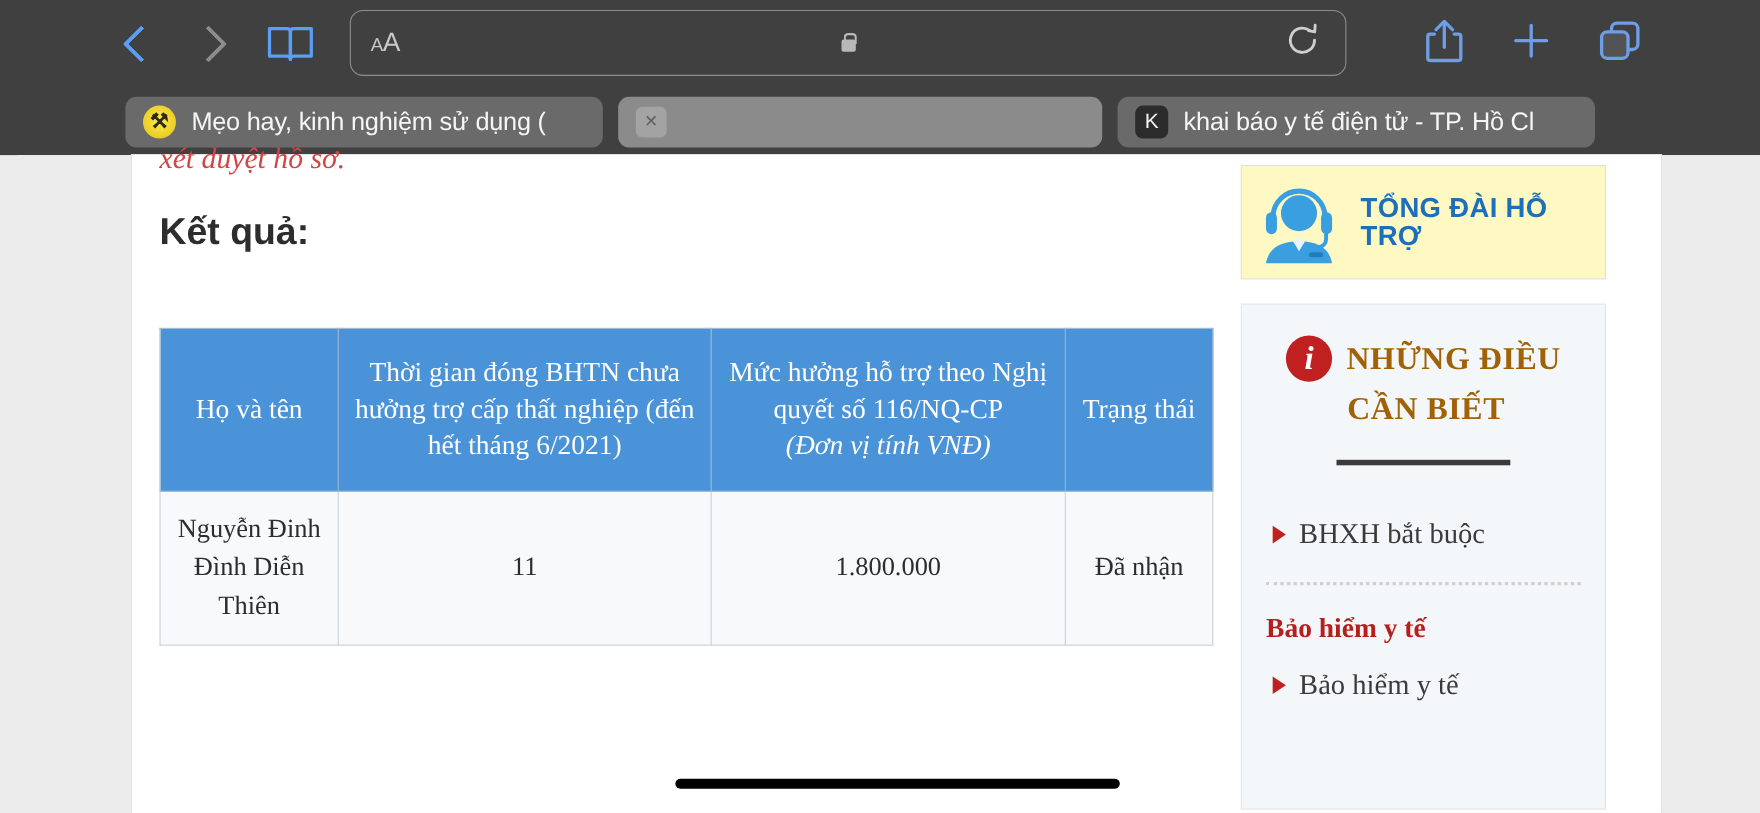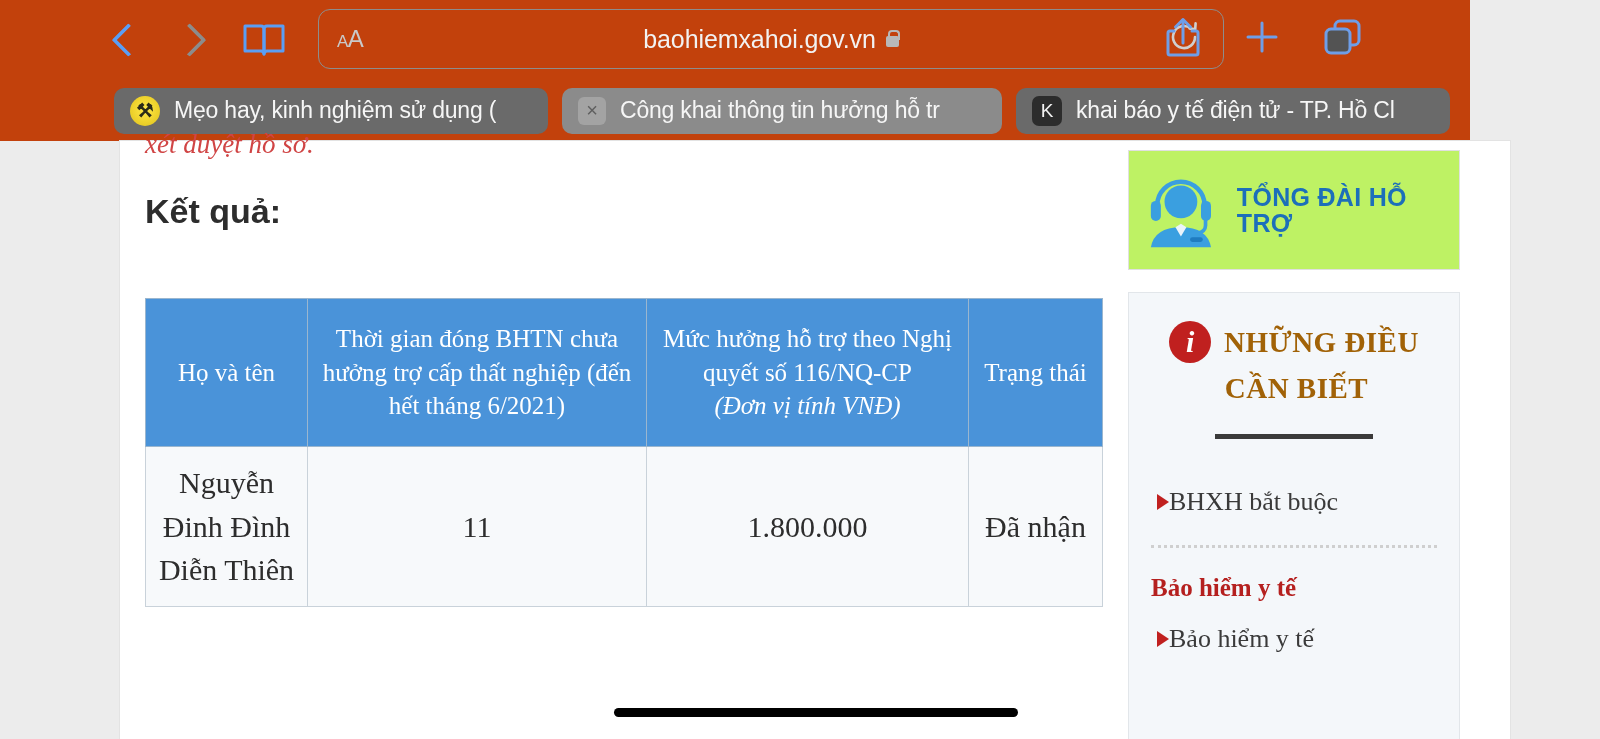--- a/index.html
+++ b/index.html
@@ -6,22 +6,22 @@
   html, body {
     width: 1600px; height: 739px;
     overflow: hidden;
     background: #ececec;
     font-family: "Liberation Sans", sans-serif;
   }
 
   
   .browser-chrome {
     position: absolute; top: 0; left: 0;
-    width: 1470px; height: 141px;
-    background: #c2410c;
+    width: 1600px; height: 141px;
+    background: #404040;
   }
 
   .toolbar {
     position: relative;
     height: 80px;
     display: flex;
     align-items: center;
   }
 
   .nav-btn {
@@ -222,39 +222,39 @@
     line-height: 1.35;
     padding: 14px 12px;
     border: 1.5px solid #9ab6cf;
     vertical-align: middle;
     text-align: center;
     height: 148px;
   }
   table.result td {
     background: #f7f9fb;
     color: #2d2d2d;
-    font-size: 30px;
+    font-size: 24px;
     line-height: 1.45;
     padding: 14px 12px;
     border: 1.5px solid #c9d2da;
     vertical-align: middle;
     text-align: center;
     height: 140px;
   }
   .unit-italic { font-style: italic; display: block; }
 
   
   .sidebar {
     position: absolute;
     right: 50px; top: 9px;
     width: 332px;
   }
   .hotline {
-    height: 120px;
-    background: #bef264;
+    height: 104px;
+    background: #fef9c3;
     border: 1px solid #e0e0e0;
     display: flex; align-items: center;
     padding: 0 10px;
     gap: 14px;
   }
   .hotline-text { line-height: 1.05; }
   .hotline-title {
     color: #1c6fba;
     font-weight: bold;
     font-size: 25px;
@@ -309,20 +309,21 @@
 
   .group { margin-top: 48px; }
   .group-title {
     font-family: "Liberation Serif", serif;
     font-weight: bold;
     color: #b5201f;
     font-size: 25px;
   }
   .link-row {
     display: flex; align-items: center;
+    gap: 12px;
     margin-top: 22px;
     padding-left: 6px;
   }
   .tri {
     width: 0; height: 0;
     border-left: 12px solid #c0201f;
     border-top: 8px solid transparent;
     border-bottom: 8px solid transparent;
     flex: 0 0 auto;
   }
@@ -367,21 +368,20 @@
         <path d="M3 4 h16 q3 0 3 3 v25 q0 -3 -3 -3 H3 z" fill="none" stroke="#5a9ef5" stroke-width="3" stroke-linejoin="round"></path>
         <path d="M41 4 h-16 q-3 0 -3 3 v25 q0 -3 3 -3 h16 z" fill="none" stroke="#5a9ef5" stroke-width="3" stroke-linejoin="round"></path>
       </svg>
     </div>
 
     <div class="urlbar">
       <span class="aa">
         <span class="small">A</span><span class="big">A</span>
       </span>
       <span class="url-center">
-        <span class="url-text">baohiemxahoi.gov.vn</span>
         <span class="lock"></span>
       </span>
       <span class="reload">
         <svg width="34" height="34" viewBox="0 0 34 34">
           <path d="M28 17 a11 11 0 1 1 -4.2 -8.6" fill="none" stroke="#cfcfcf" stroke-width="2.6" stroke-linecap="round"></path>
           <path d="M28.6 3.4 L28.2 9.4 L22.6 8.4" fill="none" stroke="#cfcfcf" stroke-width="2.6" stroke-linecap="round" stroke-linejoin="round"></path>
         </svg>
       </span>
     </div>
 
@@ -409,21 +409,20 @@
 
   <div class="tabbar">
 
     <div class="tab inactive">
       <span class="favicon-yellow">⚒</span>
       <span class="tab-title">Mẹo hay, kinh nghiệm sử dụng (</span>
     </div>
 
     <div class="tab active">
       <span class="favicon-close">×</span>
-      <span class="tab-title">Công khai thông tin hưởng hỗ tr</span>
     </div>
 
     <div class="tab inactive">
       <span class="favicon-k">K</span>
       <span class="tab-title">khai báo y tế điện tử - TP. Hồ Cl</span>
     </div>
   </div>
 </div>
 
 <div class="page">

